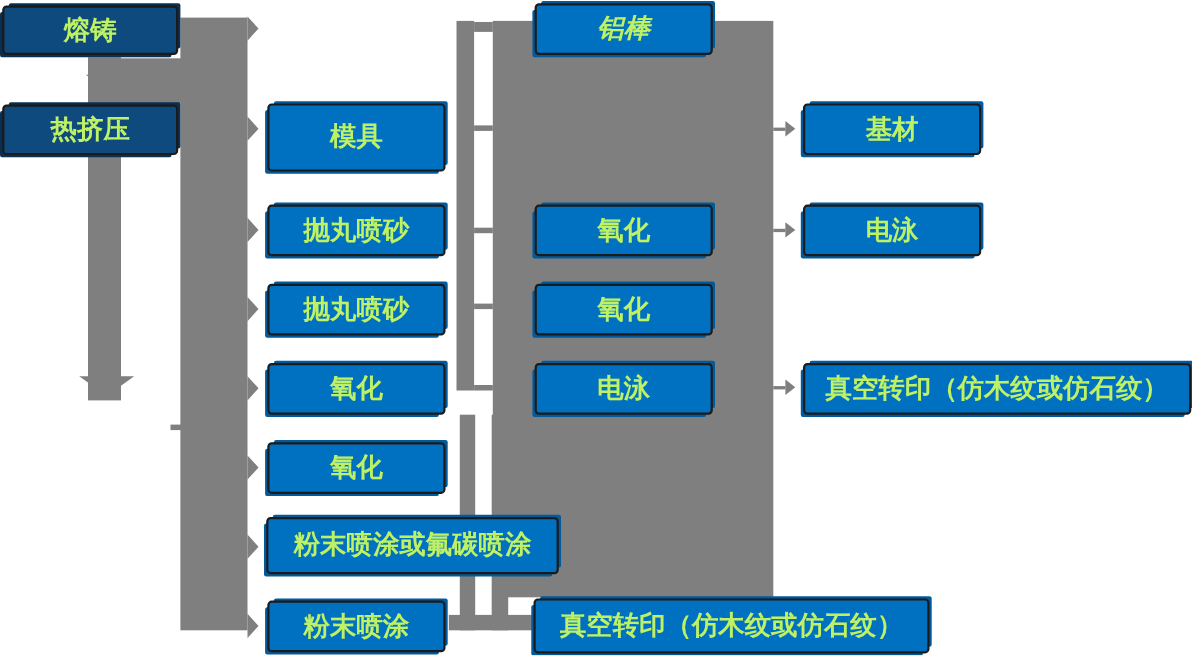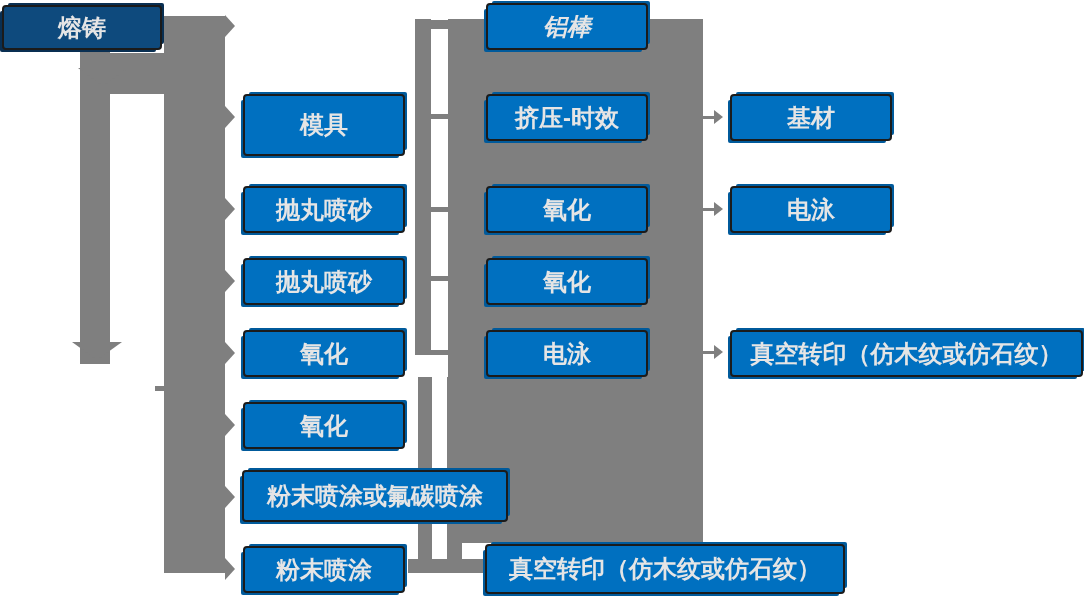--- a/index.html
+++ b/index.html
@@ -25,21 +25,21 @@
   .tri-down{
     position:absolute;width:0;height:0;z-index:1;
     border-left:25px solid transparent;
     border-right:25px solid transparent;
     border-top:18px solid #7f7f7f;
   }
   .node{
     position:absolute;z-index:2;
     display:flex;align-items:center;justify-content:center;
     box-sizing:border-box;
-    color:#e5e5e5;
+    color:#bef264;
     font-weight:bold;
     font-size:24px;
     line-height:1;
     border:2px solid #1b1b1b;
     border-radius:4px;
     white-space:nowrap;
   }
   .node.light{
     background:#0070c0;
     box-shadow:4px -4px 0 -2px #005a9b, -4px 4px 0 -2px #005a9b;
@@ -85,31 +85,31 @@
   <div class="gray" style="left:408px;top:559px;width:79px;height:14px;"></div>
 
   <div class="gray" style="left:703px;top:116px;width:11px;height:3px;"></div>
   <div class="tri-right sm" style="left:714px;top:110px;"></div>
   <div class="gray" style="left:703px;top:208px;width:11px;height:3px;"></div>
   <div class="tri-right sm" style="left:714px;top:202px;"></div>
   <div class="gray" style="left:703px;top:351px;width:11px;height:3px;"></div>
   <div class="tri-right sm" style="left:714px;top:345px;"></div>
 
   <div class="node dark" style="left:2px;top:5px;width:160px;height:45px;">熔铸</div>
+  <div class="node dark" style="left:2px;top:95px;width:160px;height:46px;">热挤压</div>
 
   <div class="node light" style="left:243px;top:94px;width:162px;height:62px;">模具</div>
   <div class="node light" style="left:243px;top:186px;width:162px;height:47px;">抛丸喷砂</div>
   <div class="node light" style="left:243px;top:258px;width:162px;height:47px;">抛丸喷砂</div>
   <div class="node light" style="left:243px;top:330px;width:162px;height:47px;">氧化</div>
   <div class="node light" style="left:243px;top:402px;width:162px;height:47px;">氧化</div>
   <div class="node light" style="left:243px;top:546px;width:162px;height:47px;">粉末喷涂</div>
   <div class="node light" style="left:242px;top:470px;width:266px;height:52px;">粉末喷涂或氟碳喷涂</div>
 
   <div class="node light" style="left:486px;top:3px;width:162px;height:47px;font-style:italic;">铝棒</div>
-  <div class="node light" style="left:486px;top:94px;width:162px;height:47px;">挤压-时效</div>
   <div class="node light" style="left:486px;top:186px;width:162px;height:47px;">氧化</div>
   <div class="node light" style="left:486px;top:258px;width:162px;height:47px;">氧化</div>
   <div class="node light" style="left:486px;top:330px;width:162px;height:47px;">电泳</div>
   <div class="node light" style="left:485px;top:544px;width:360px;height:50px;">真空转印（仿木纹或仿石纹）</div>
 
   <div class="node light" style="left:730px;top:94px;width:162px;height:47px;">基材</div>
   <div class="node light" style="left:730px;top:186px;width:162px;height:47px;">电泳</div>
   <div class="node light" style="left:730px;top:330px;width:353px;height:47px;">真空转印（仿木纹或仿石纹）</div>
 
 </div>

